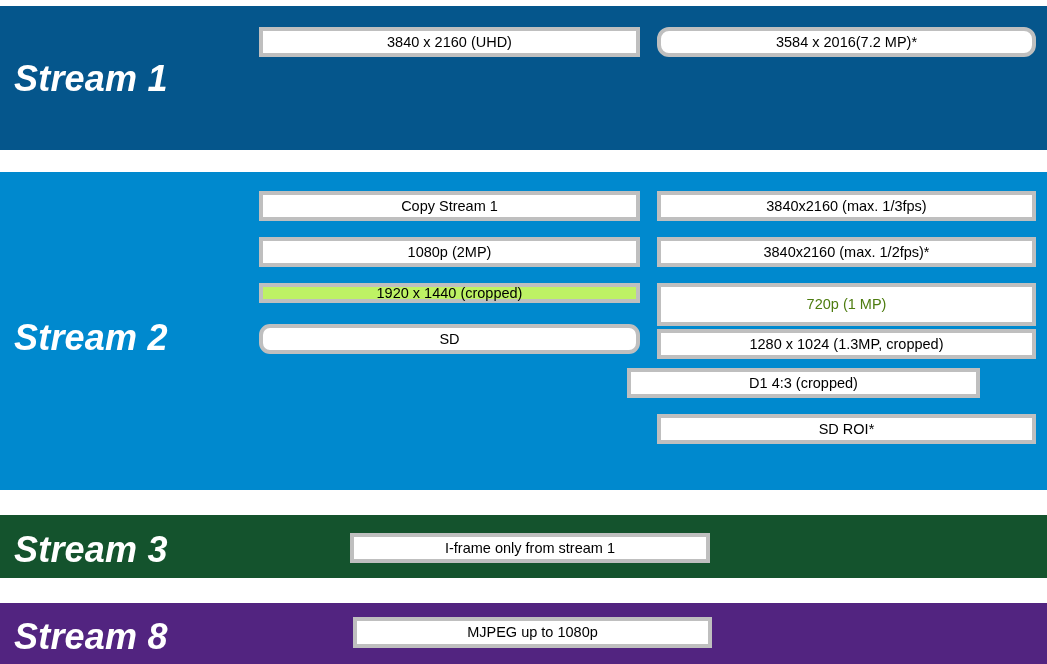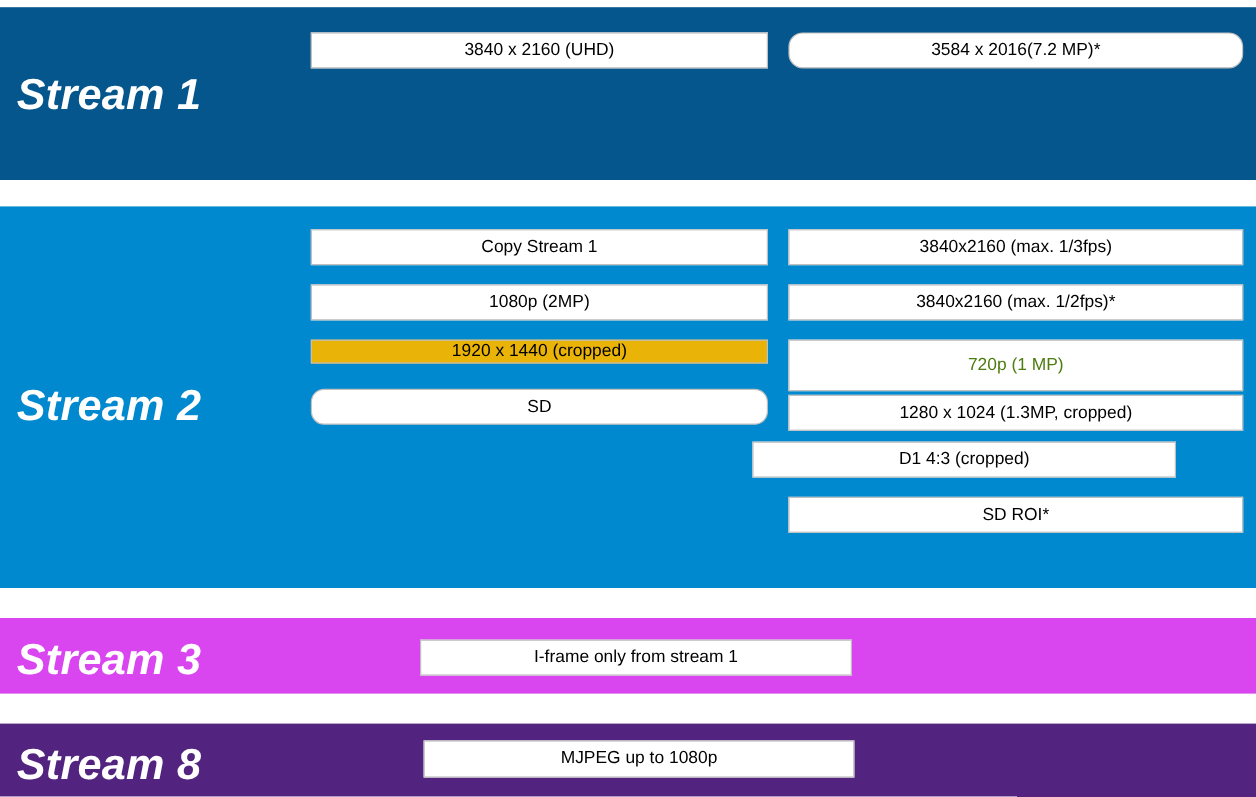--- a/index.html
+++ b/index.html
@@ -33,21 +33,21 @@
     font-size: 36px;
     line-height: 1;
     letter-spacing: 0.2px;
     white-space: nowrap;
     font-family: "Liberation Sans", sans-serif;
   }
   .chip {
     position: absolute;
     box-sizing: border-box;
     background: #ffffff;
-    border: 1px solid #fca5a5;
+    border: 4px solid #fca5a5;
     color: #000000;
     font-size: 14.5px;
     font-family: "Liberation Sans", sans-serif;
     display: flex;
     align-items: center;
     justify-content: center;
     text-align: center;
     white-space: nowrap;
     line-height: 1;
   }
@@ -69,32 +69,32 @@
     <div class="chip" style="left: 259px; top: 21px; width: 381px; height: 30px; background: rgb(255, 255, 255); border-color: rgb(191, 191, 191); color: rgb(0, 0, 0);">3840 x 2160 (UHD)</div>
 
     <div class="chip" style="left: 657px; top: 21px; width: 379px; height: 30px; background: rgb(255, 255, 255); border-color: rgb(191, 191, 191); color: rgb(0, 0, 0); border-radius: 12px;">3584 x 2016(7.2 MP)*</div>
   </div>
 
   <div class="panel" id="panel-stream-2" style="background: rgb(0, 137, 206);">
     <div class="panel-label" style="top: 148px; color: rgb(255, 255, 255);">Stream 2</div>
 
     <div class="chip" style="left: 259px; top: 19px; width: 381px; height: 30px; background: rgb(255, 255, 255); border-color: rgb(191, 191, 191); color: rgb(0, 0, 0);">Copy Stream 1</div>
     <div class="chip" style="left: 259px; top: 65px; width: 381px; height: 30px; background: rgb(255, 255, 255); border-color: rgb(191, 191, 191); color: rgb(0, 0, 0);">1080p (2MP)</div>
-    <div class="chip" style="left: 259px; top: 111px; width: 381px; height: 20px; background: #eab308; border-color: rgb(191, 191, 191); color: rgb(0, 0, 0);">1920 x 1440 (cropped)</div>
+    <div class="chip" style="left: 259px; top: 111px; width: 381px; height: 20px; background: #bef264; border-color: rgb(191, 191, 191); color: rgb(0, 0, 0);">1920 x 1440 (cropped)</div>
     <div class="chip" style="left: 259px; top: 152px; width: 381px; height: 30px; background: rgb(255, 255, 255); border-color: rgb(191, 191, 191); color: rgb(0, 0, 0); border-radius: 11px;">SD</div>
 
     <div class="chip" style="left: 657px; top: 19px; width: 379px; height: 30px; background: rgb(255, 255, 255); border-color: rgb(191, 191, 191); color: rgb(0, 0, 0);">3840x2160 (max. 1/3fps)</div>
     <div class="chip" style="left: 657px; top: 65px; width: 379px; height: 30px; background: rgb(255, 255, 255); border-color: rgb(191, 191, 191); color: rgb(0, 0, 0);">3840x2160 (max. 1/2fps)*</div>
     <div class="chip" style="left: 657px; top: 111px; width: 379px; height: 43px; background: rgb(255, 255, 255); border-color: rgb(191, 191, 191); color: #4d7c0f;">720p (1 MP)</div>
     <div class="chip" style="left: 657px; top: 157px; width: 379px; height: 30px; background: rgb(255, 255, 255); border-color: rgb(191, 191, 191); color: rgb(0, 0, 0);">1280 x 1024 (1.3MP, cropped)</div>
     <div class="chip" style="left: 627px; top: 196px; width: 353px; height: 30px; background: rgb(255, 255, 255); border-color: rgb(191, 191, 191); color: rgb(0, 0, 0);">D1 4:3 (cropped)</div>
     <div class="chip" style="left: 657px; top: 242px; width: 379px; height: 30px; background: rgb(255, 255, 255); border-color: rgb(191, 191, 191); color: rgb(0, 0, 0);">SD ROI*</div>
   </div>
 
-  <div class="panel" id="panel-stream-3" style="background: #d946ef;">
+  <div class="panel" id="panel-stream-3" style="background: #14532d;">
     <div class="panel-label" style="top: 17px; color: rgb(255, 255, 255);">Stream 3</div>
 
     <div class="chip" style="left: 350px; top: 18px; width: 360px; height: 30px; background: rgb(255, 255, 255); border-color: rgb(191, 191, 191); color: rgb(0, 0, 0);">I-frame only from stream 1</div>
   </div>
 
   <div class="panel" id="panel-stream-4" style="background: rgb(82, 36, 128);">
     <div class="panel-label" style="top: 16px; color: rgb(255, 255, 255);">Stream 8</div>
 
     <div class="chip" style="left: 353px; top: 14px; width: 359px; height: 31px; background: rgb(255, 255, 255); border-color: rgb(191, 191, 191); color: rgb(0, 0, 0);">MJPEG up to 1080p</div>
   </div>

